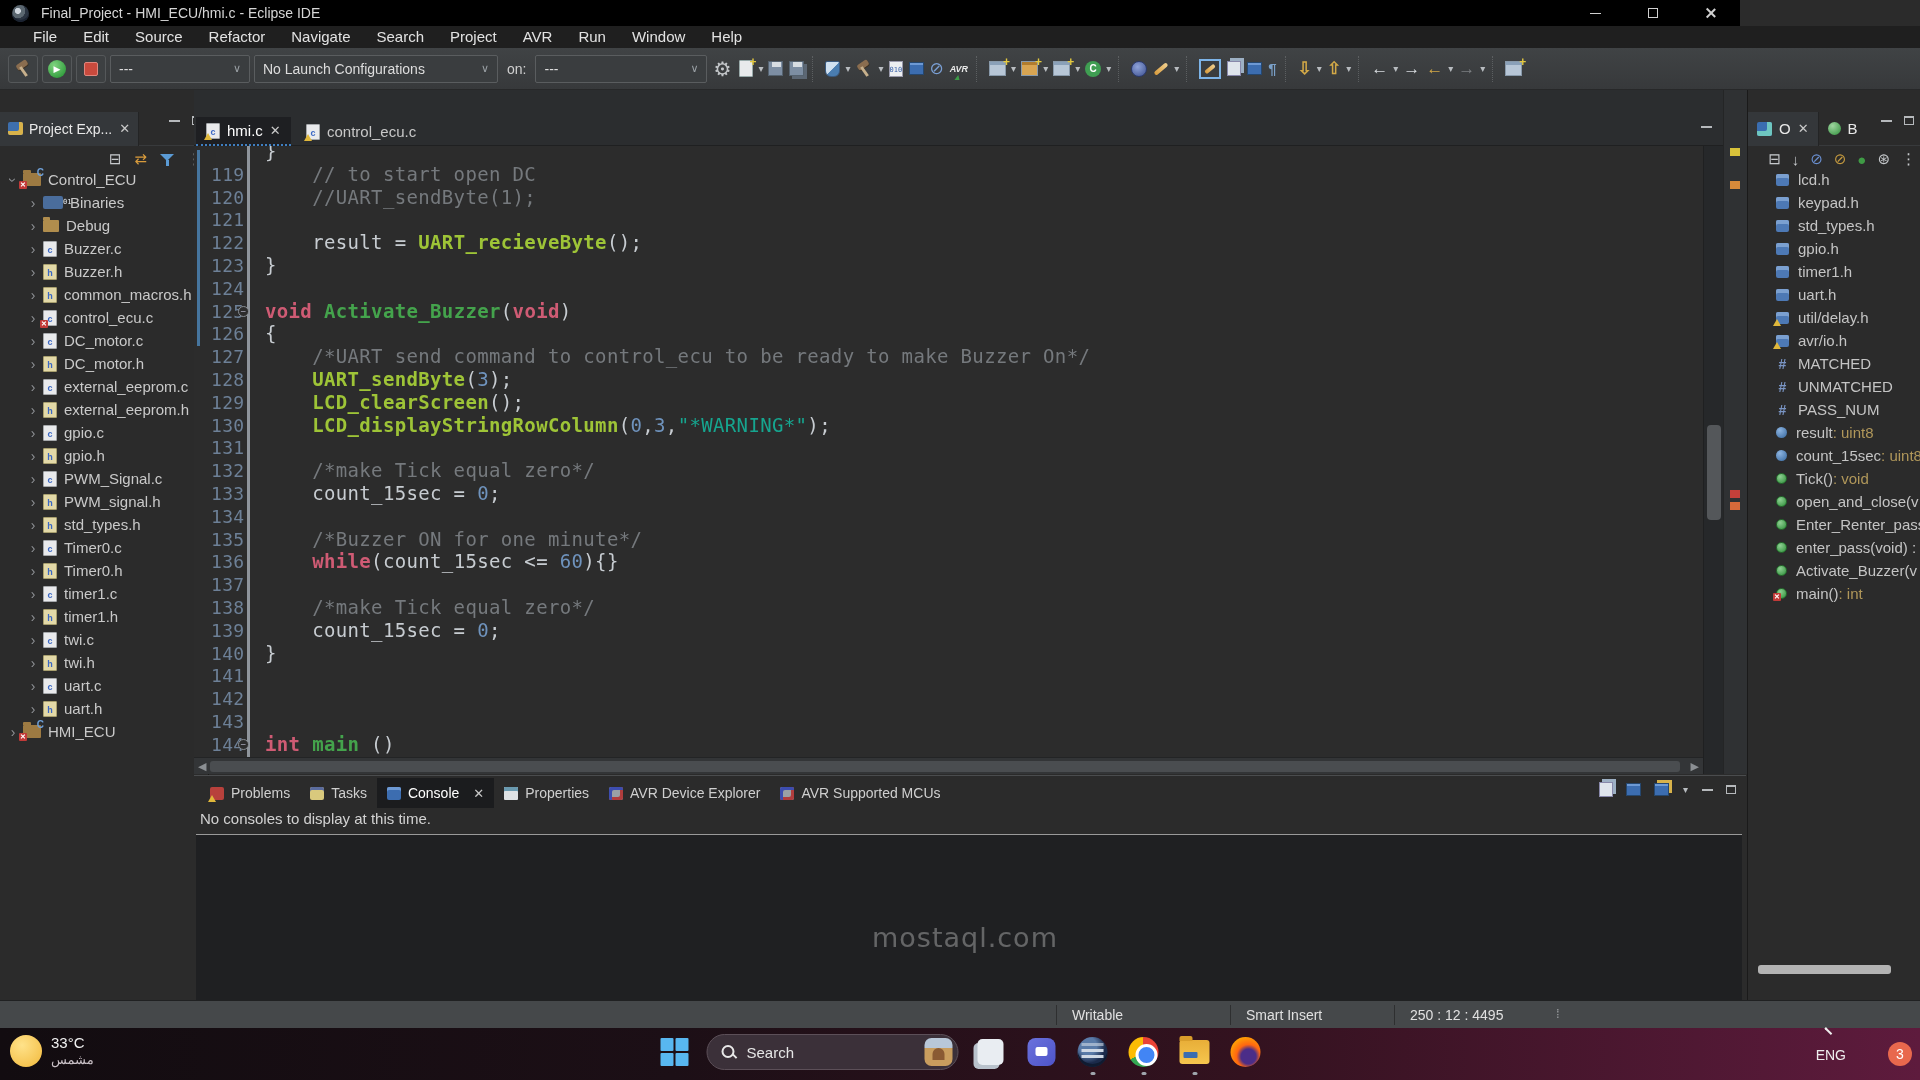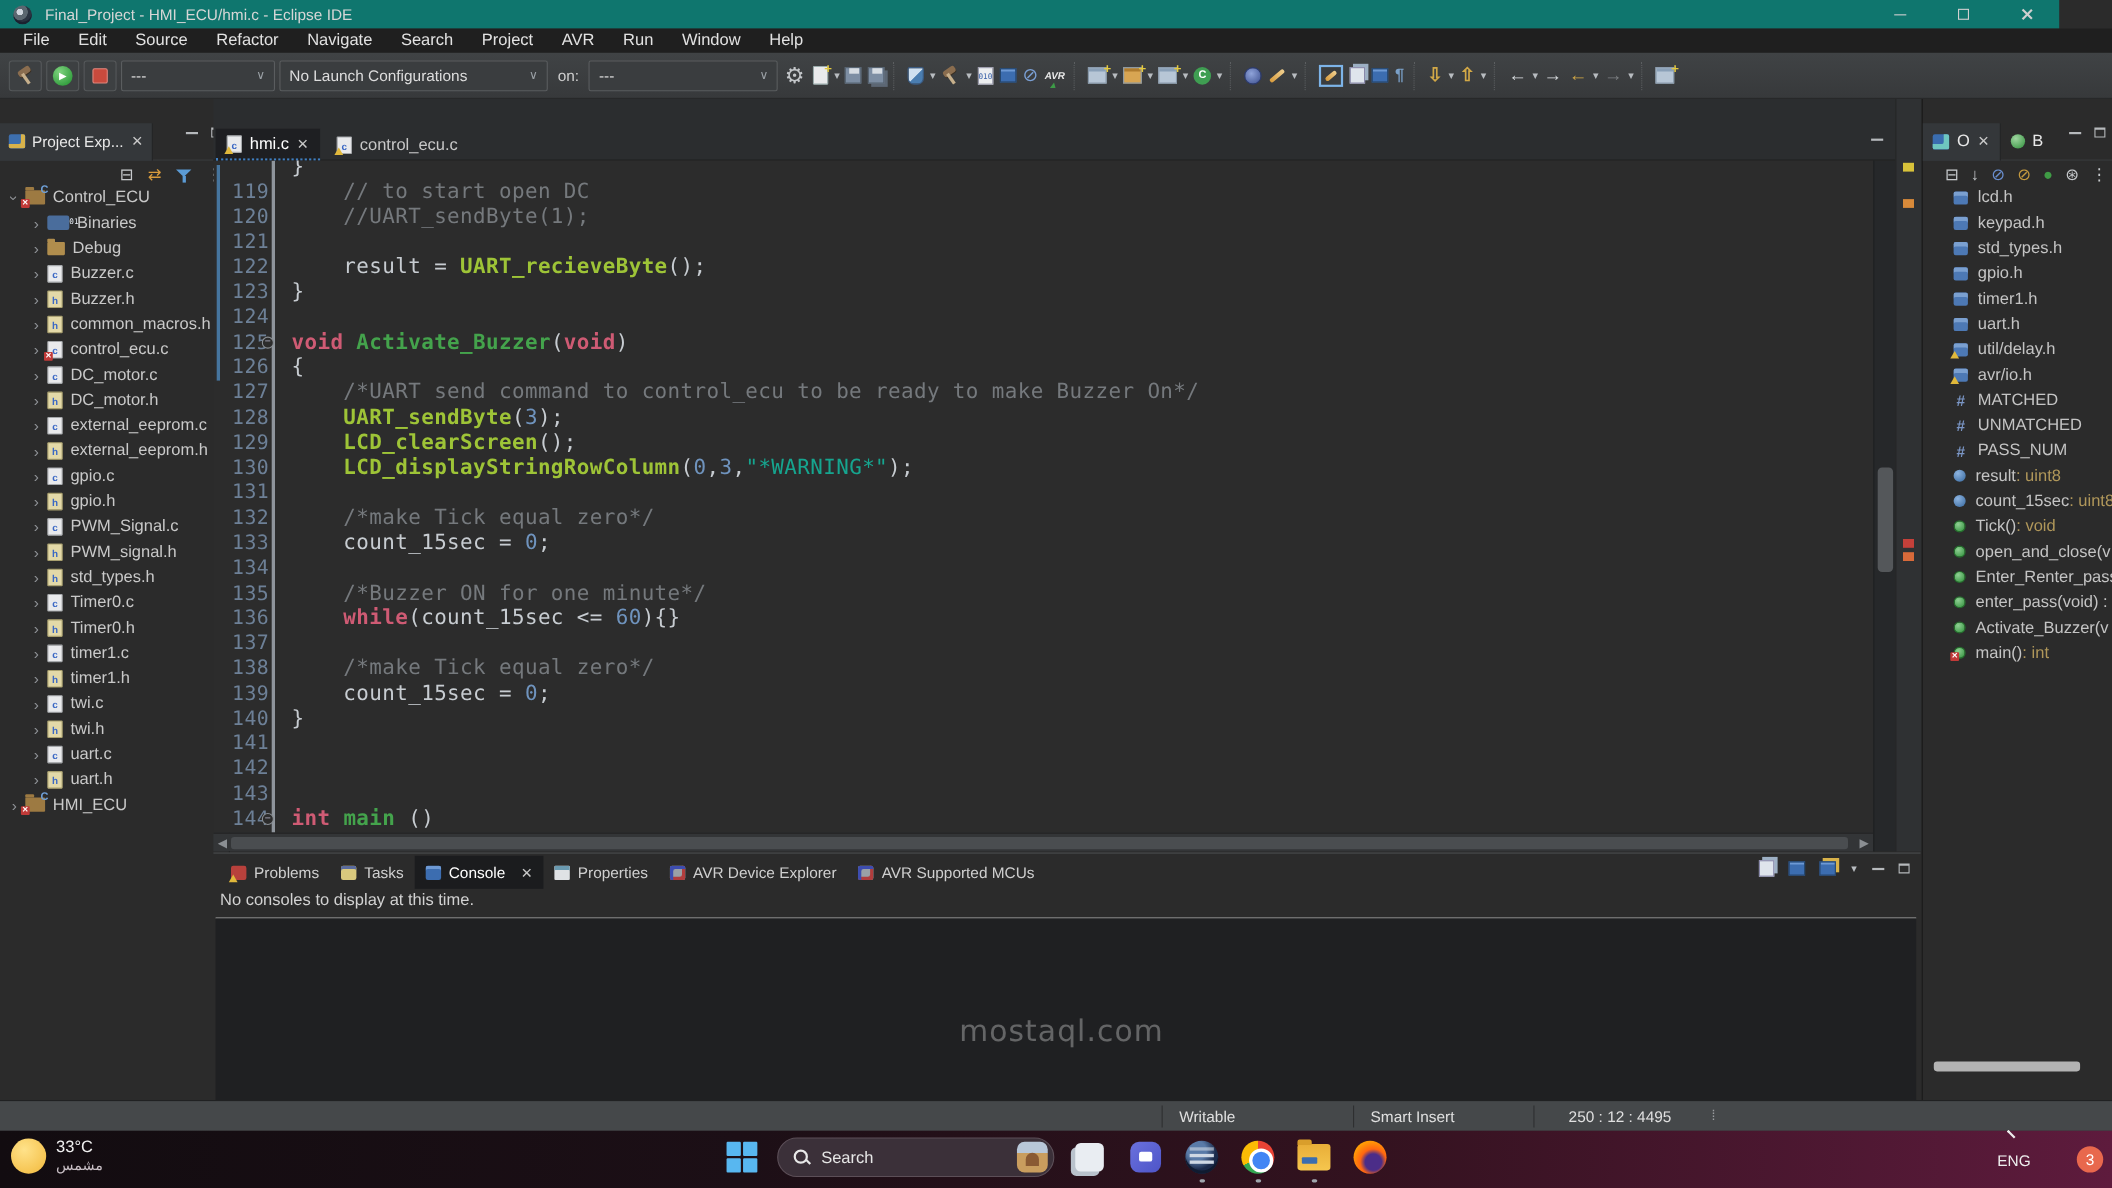--- a/index.html
+++ b/index.html
@@ -1,37 +1,37 @@
 <!DOCTYPE html>
 <html><head>
 <meta charset="utf-8">
 <style>
   * { margin:0; padding:0; box-sizing:border-box; }
   html,body { background:#000; }
   #screen { position:relative; width:1920px; height:1080px; overflow:hidden;
     font-family:"Liberation Sans", sans-serif; background:#2b2b2b; color:#ccc; }
 
   
-  #titlebar { position:absolute; left:0; top:0; width:1872px; height:26px; background:#0f766e;
+  #titlebar { position:absolute; left:0; top:0; width:1740px; height:26px; background:#000000;
     display:flex; align-items:center; }
   .ecl-logo { width:17px; height:17px; border-radius:50%; margin-left:12px;
     background:radial-gradient(circle at 35% 35%, #cfd6de 0 18%, #5b6770 20% 45%, #2a3340 48% 100%);
     box-shadow:inset 0 -2px 0 #1a2230; }
   #title-text { margin-left:12px; font-size:14px; color:#d6d6d6; }
   .winbtns { position:absolute; right:0; top:0; height:26px; display:flex; }
   .winbtn { width:58px; height:26px; display:flex; align-items:center; justify-content:center; }
   .glyph-min { width:11px; height:1px; background:#d0d0d0; }
   .glyph-max { width:10px; height:10px; border:1px solid #d0d0d0; }
   .glyph-close { position:relative; width:12px; height:12px; }
   .glyph-close:before,.glyph-close:after { content:""; position:absolute; left:5px; top:0; width:1.5px; height:12px; background:#d0d0d0; }
   .glyph-close:before{ transform:rotate(45deg);} .glyph-close:after{ transform:rotate(-45deg);}
 
   
   #menubar { position:absolute; left:0; top:26px; width:1920px; height:22px; background:#1f1f1f;
-    display:flex; align-items:center; padding-left:8px; }
+    display:flex; align-items:center; padding-left:20px; }
   .menu-item { padding:0 13px; font-size:15px; color:#e2e2e2; height:22px; line-height:22px; }
 
   
   #toolbar { position:absolute; left:0; top:48px; width:1920px; height:42px;
     background:linear-gradient(#404345,#37393b); border-bottom:1px solid #272829;
     display:flex; align-items:center; padding-left:8px; gap:4px; }
   .tb-btn { width:30px; height:28px; border:1px solid #55585a; border-radius:3px; background:#3d4042;
     display:flex; align-items:center; justify-content:center; }
   .combo { height:28px; background:#3a3d3f; border:1px solid #5a5d5f; border-radius:2px; color:#ddd;
     font-size:14px; display:flex; align-items:center; padding:0 8px; justify-content:space-between; }
@@ -174,21 +174,21 @@
   #con-msg { position:absolute; left:6px; top:34px; font-size:15px; color:#d2d2d2; }
   #con-sep { position:absolute; left:2px; top:58px; width:1546px; height:1px; background:#9a9a9a; }
   #con-body { position:absolute; left:2px; top:59px; width:1546px; bottom:0; background:#1f2022; }
 
   
   #statusbar { position:absolute; left:0; top:1000px; width:1920px; height:28px; background:#45484a; border-top:1px solid #202122; display:flex; align-items:center; font-size:14px; color:#e0e0e0; }
   .sb-sep { width:1px; height:20px; background:#2e2f30; margin:0 0; }
   .sb-item { padding:0 14px; }
   #sb-writable { position:absolute; left:1058px; } #sb-sep1{ position:absolute; left:1056px; top:4px; height:20px;}
   #sb-insert { position:absolute; left:1232px; } #sb-sep2{ position:absolute; left:1230px; top:4px; height:20px;}
-  #sb-pos { position:absolute; left:1396px;margin-left:16px; } #sb-sep3{ position:absolute; left:1394px; top:4px; height:20px;}
+  #sb-pos { position:absolute; left:1396px; } #sb-sep3{ position:absolute; left:1394px; top:4px; height:20px;}
   #sb-dots { position:absolute; left:1556px; top:5px; color:#9a9da0; font-size:13px; letter-spacing:0; }
 
   
   #taskbar { position:absolute; left:0; top:1028px; width:1920px; height:52px;
     background:linear-gradient(90deg,#120c10 0%,#1c0f16 35%,#33121f 65%,#5e1b3d 100%); }
   #weather { position:absolute; left:10px; top:6px; display:flex; align-items:center; gap:9px; }
   #weather .sun { width:32px; height:32px; border-radius:50%; background:radial-gradient(circle at 38% 32%, #ffe28a, #f2b93b); }
   #weather .wt { display:flex; flex-direction:column; line-height:1.2; }
   #weather .temp { color:#f0f0f0; font-size:15px; }
   #weather .cond { color:#c9c0c6; font-size:13px; }

